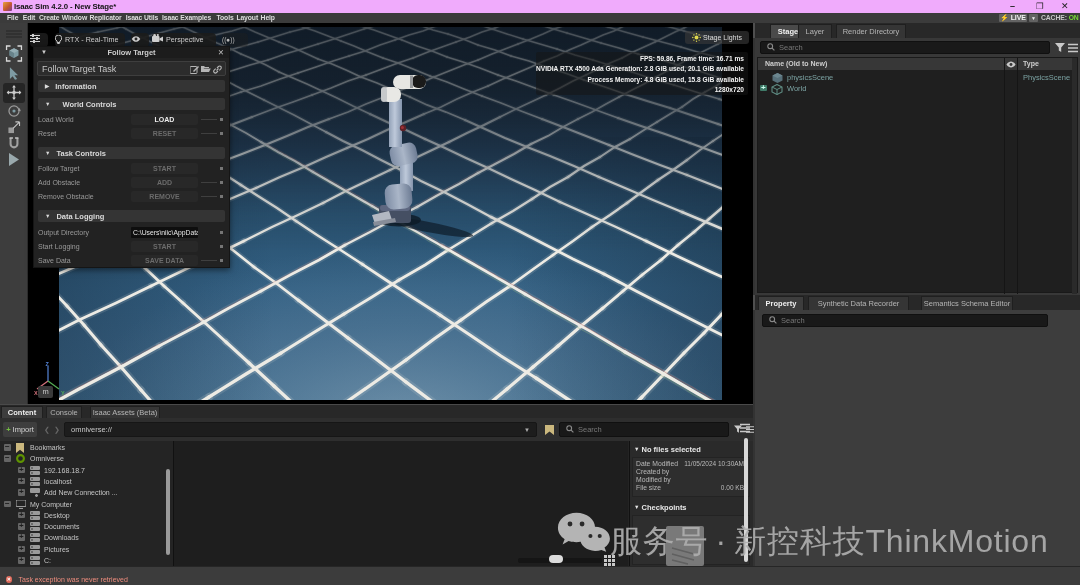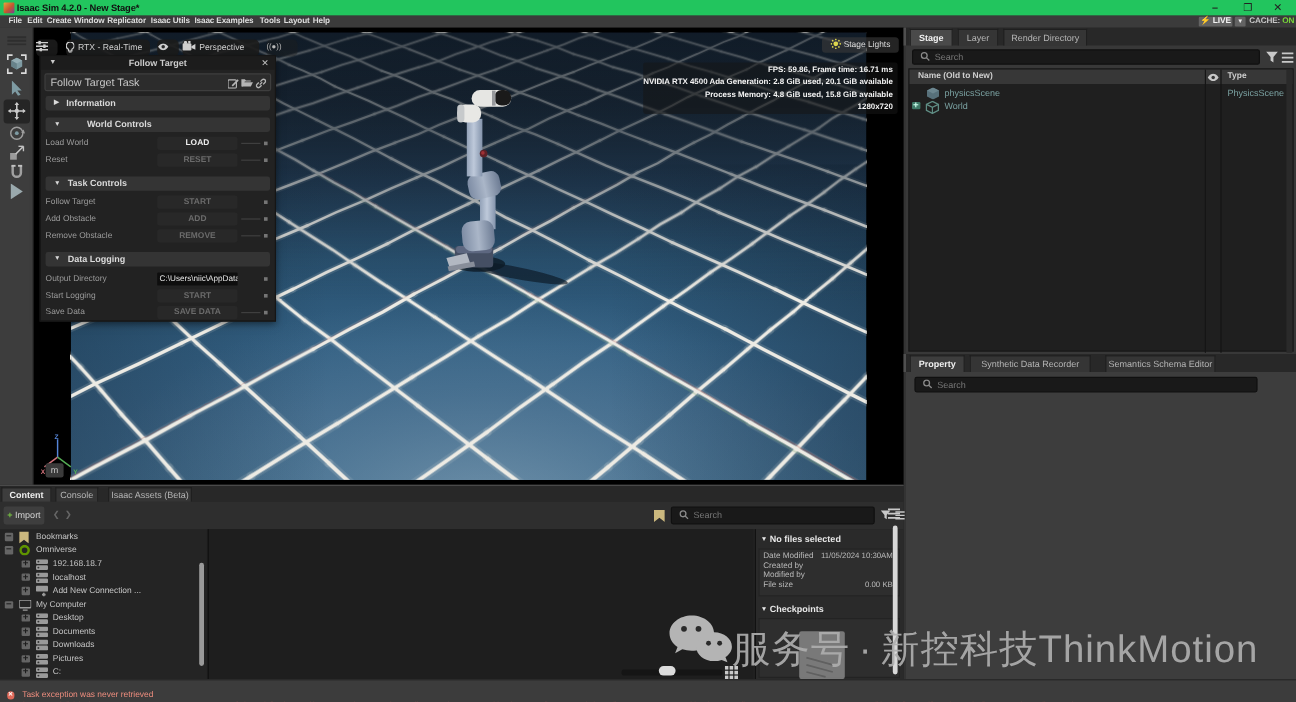--- a/index.html
+++ b/index.html
@@ -1,18 +1,18 @@
 <!DOCTYPE html>
 <html><head><meta charset="utf-8"><style>
 *{margin:0;padding:0;box-sizing:border-box}
 html,body{width:1080px;height:585px;overflow:hidden}
 body{font-family:"Liberation Sans",sans-serif;background:#333;position:relative}
 .abs{position:absolute}
 
-#titlebar{left:0;top:0;width:1080px;height:13px;background:#22c55e;color:#111}
+#titlebar{left:0;top:0;width:1080px;height:13px;background:#f0abfc;color:#111}
 #titlebar .t{left:14px;top:2px;font-size:7.8px;font-weight:bold;letter-spacing:-.1px}
 #logo{left:3px;top:2px;width:9px;height:9px;background:linear-gradient(135deg,#e8a33d 0%,#c3572f 55%,#7c3c96 100%);border-radius:1px}
 .winbtn{top:0px;font-size:9px;color:#222;line-height:13px}
 
 #menubar{left:0;top:13px;width:1080px;height:10px;background:#3b3b3b;color:#dedede;font-size:6.8px;font-weight:bold;letter-spacing:-.1px}
 #menubar span.m{position:absolute;top:0px;line-height:10px}
 #livebtn{left:999px;top:1px;width:28px;height:8px;background:#636363;border-radius:1px;color:#f2f2f2;font-size:7px;line-height:8px;text-align:center}
 #livedd{left:1029px;top:1px;width:9px;height:8px;background:#636363;border-radius:1px;color:#eee;font-size:5px;line-height:8px;text-align:center}
 .cache{top:0;font-size:7.5px;line-height:10px;font-weight:bold}
 
@@ -1456,21 +1456,21 @@
         </svg>
         <svg style="position:absolute;right:3px;top:3px" width="9" height="9" viewBox="0 0 9 9">
           <g stroke="#b5b5b5" stroke-width="1.1" fill="none">
             <path d="M3.5 5.5 5.5 3.5"></path>
             <path d="M4 3 5.5 1.5a1.6 1.6 0 0 1 2.3 2.3L6.3 5.3"></path>
             <path d="M5 6 3.5 7.5a1.6 1.6 0 0 1-2.3-2.3L2.7 3.7"></path>
           </g>
         </svg>
       </div>
       <div class="abs sect" style="top:33px"><span style="margin-left:7px;font-size:5.5px;vertical-align:1px">▶</span><span style="margin-left:6px">Information</span></div>
-      <div class="abs sect" style="top:51px"><span style="margin-left:7px;font-size:5.5px;vertical-align:1px">▼</span><span style="margin-left:22px">World Controls</span></div>
+      <div class="abs sect" style="top:51px"><span style="margin-left:7px;font-size:5.5px;vertical-align:1px">▼</span><span style="margin-left:12px">World Controls</span></div>
       <div class="abs lbl" style="top:67px">Load World</div>
       <div class="abs fbtn en" style="top:67px">LOAD</div>
       <div class="abs dash" style="left:167px;top:72px"></div>
       <div class="abs dot" style="left:186px;top:71px"></div>
       <div class="abs lbl" style="top:81px">Reset</div>
       <div class="abs fbtn" style="top:81px">RESET</div>
       <div class="abs dash" style="left:167px;top:86px"></div>
       <div class="abs dot" style="left:186px;top:85px"></div>
       <div class="abs sect" style="top:100px"><span style="margin-left:7px;font-size:5.5px;vertical-align:1px">▼</span><span style="margin-left:6px">Task Controls</span></div>
       <div class="abs lbl" style="top:116px">Follow Target</div>
@@ -1492,21 +1492,21 @@
       <div class="abs fbtn" style="top:194px">START</div>
       <div class="abs dot" style="left:186px;top:198px"></div>
       <div class="abs lbl" style="top:208px">Save Data</div>
       <div class="abs fbtn" style="top:208px">SAVE DATA</div>
       <div class="abs dash" style="left:167px;top:213px"></div>
       <div class="abs dot" style="left:186px;top:212px"></div>
     </div>
 </div>
 
 <div class="abs rtabbar" style="top:23px;height:15px">
- <div class="rtab on" style="left:3px;width:36px;line-height:13px">Stage</div>
+ <div class="rtab on" style="left:15px;width:36px;line-height:13px">Stage</div>
  <div class="rtab" style="left:43px;width:34px;line-height:13px">Layer</div>
  <div class="rtab" style="left:81px;width:70px;line-height:13px">Render Directory</div>
 </div>
 <div class="abs" id="stagebody">
  <div class="abs search" style="left:5px;top:3px;width:290px;height:13px;line-height:12px"><svg width="8" height="8" viewBox="0 0 8 8" style="vertical-align:-1px;margin-left:6px">
         <circle cx="3.2" cy="3.2" r="2.4" fill="none" stroke="#8a8a8a" stroke-width="1.1"></circle>
         <path d="M5 5l2.4 2.4" stroke="#8a8a8a" stroke-width="1.1"></path>
       </svg><span style="margin-left:4px">Search</span></div>
  <svg class="abs" style="left:300px;top:5px" width="10" height="10" viewBox="0 0 10 10">
       <path d="M0 0h10L6.2 4.5V9L3.8 7.5V4.5z" fill="#c9c9c9"></path>
@@ -1556,20 +1556,21 @@
 <div class="abs" id="bottom">
  <div class="abs" id="btabbar">
   <div class="rtab on" style="left:1px;width:42px;line-height:11px;background:#3d3d3d">Content</div>
   <div class="rtab" style="left:46px;width:36px;line-height:11px">Console</div>
   <div class="rtab" style="left:90px;width:70px;line-height:11px">Isaac Assets (Beta)</div>
  </div>
  <div class="abs" id="btoolbar">
   <div class="abs" style="left:3px;top:4px;width:34px;height:15px;background:#3e3e3e;border-radius:2px;color:#d5d5d5;font-size:7.5px;line-height:15px;text-align:center"><span style="color:#76c043;font-weight:bold">+</span> Import</div>
   <span class="abs" style="left:44px;top:4px;color:#666;font-size:7px;line-height:15px">❮</span>
   <span class="abs" style="left:54px;top:4px;color:#666;font-size:7px;line-height:15px">❯</span>
+  <div class="abs crumb" style="left:64px;top:4px;width:473px;height:15px;line-height:14px"><span style="margin-left:6px">omniverse://</span><span style="position:absolute;right:6px;color:#aaa;font-size:6px">▼</span></div>
   <svg class="abs" style="left:545px;top:7px" width="9" height="10" viewBox="0 0 9 10">
         <path d="M0 0h9v10L4.5 6.5 0 10z" fill="#cbb87e"></path>
       </svg>
   <div class="abs search" style="left:559px;top:4px;width:170px;height:15px;line-height:14px"><svg width="8" height="8" viewBox="0 0 8 8" style="vertical-align:-1px;margin-left:6px">
           <circle cx="3.2" cy="3.2" r="2.4" fill="none" stroke="#8a8a8a" stroke-width="1.1"></circle>
           <path d="M5 5l2.4 2.4" stroke="#8a8a8a" stroke-width="1.1"></path>
         </svg><span style="margin-left:4px">Search</span></div>
   <svg class="abs" style="left:734px;top:7px" width="8" height="9" viewBox="0 0 10 10">
         <path d="M0 0h10L6.2 4.5V9L3.8 7.5V4.5z" fill="#c9c9c9"></path>
       </svg>

